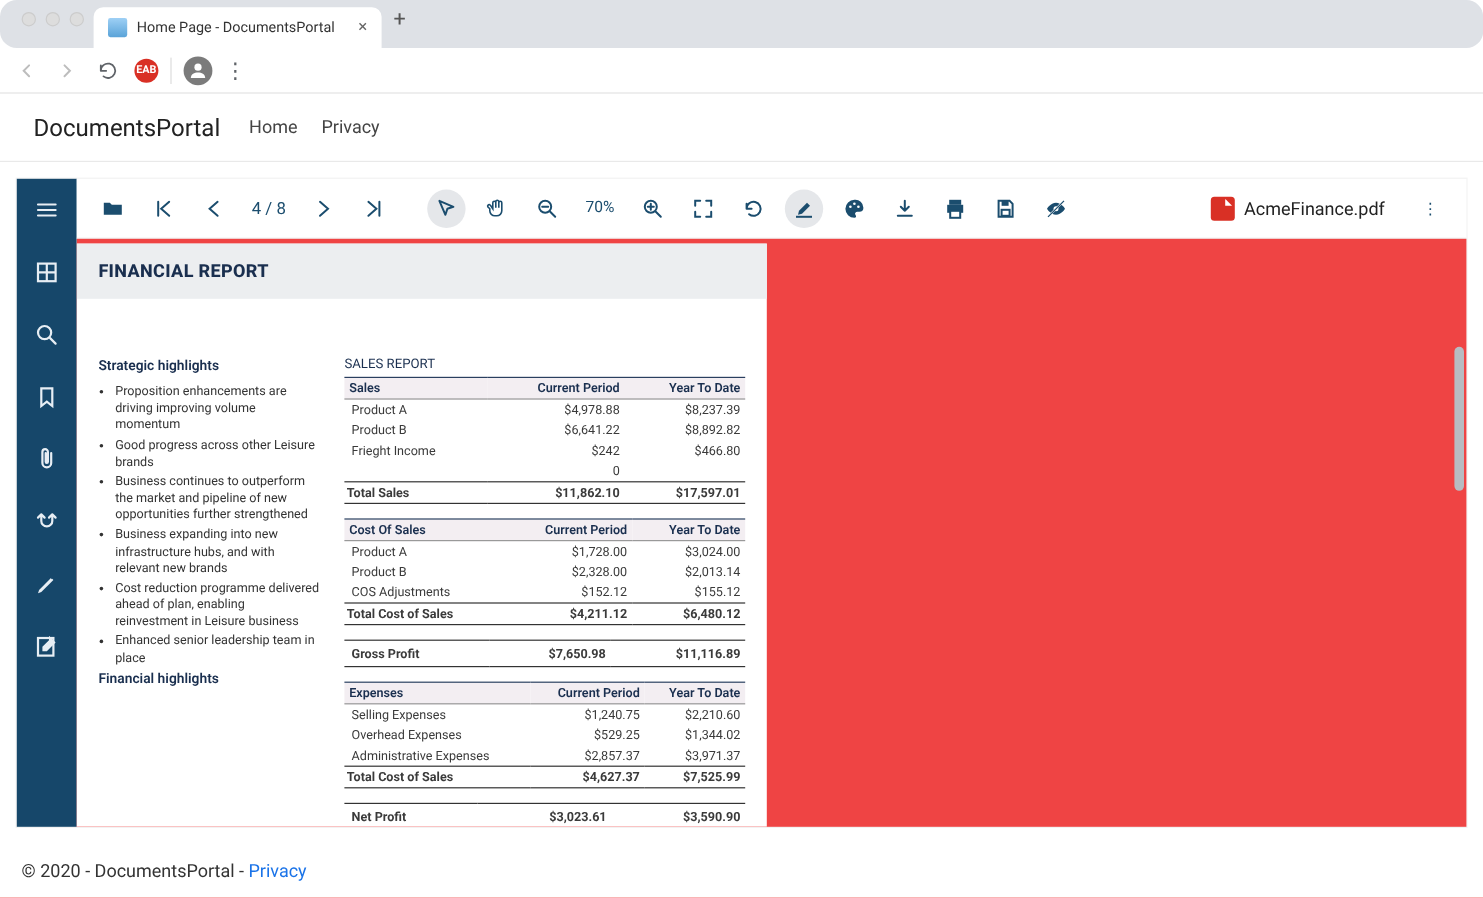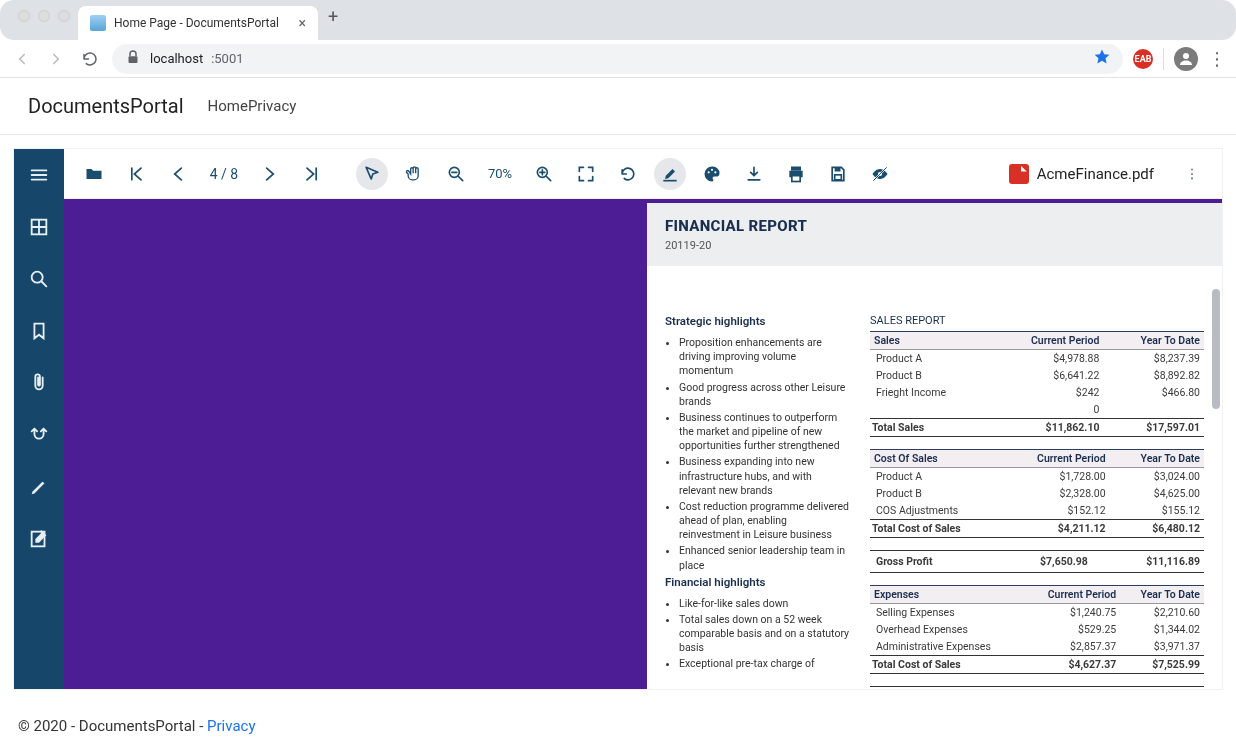--- a/index.html
+++ b/index.html
@@ -43,21 +43,21 @@
 .toolbar { height: 50px; background: #fff; border-bottom: 1px solid #eee; display: flex; align-items: center; padding: 0 14px; gap: 10px; color: #1b4d6e; }
 .tb-btn { width: 32px; height: 32px; display: flex; align-items: center; justify-content: center; border-radius: 50%; cursor: pointer; }
 .tb-btn.active { background: #e5e7ea; }
 .tb-sep { flex: 0 0 8px; }
 .page-indicator { font-size: 14px; color: #1b4d6e; min-width: 40px; text-align: center; }
 .zoom-label { font-size: 13px; color: #1b4d6e; min-width: 36px; text-align: center; }
 .file-chip { margin-left: auto; display: flex; align-items: center; gap: 8px; font-size: 15px; color: #222; }
 .pdf-icon { width: 20px; height: 20px; background: #d93025; border-radius: 3px; position: relative; }
 .pdf-icon::after { content: ""; position: absolute; right: 2px; top: 2px; width: 6px; height: 6px; background: #fff; clip-path: polygon(0 0, 100% 100%, 0 100%); }
 
-.canvas { flex: 1; overflow: hidden; background: #4c1d95; display: flex; justify-content: flex-end; position: relative; }
+.canvas { flex: 1; overflow: hidden; background: #ef4444; display: flex; justify-content: flex-start; position: relative; }
 .vscroll { position: absolute; right: 2px; top: 90px; width: 8px; height: 120px; background: #b8bcc2; border-radius: 4px; }
 .page { width: 575px; background: #fff; margin-top: 4px; padding: 0 0 20px 0; font-size: 11px; color: #3a3a3a; }
 .page-header { background: #eceef0; padding: 14px 18px; }
 .page-title { font-size: 15px; color: #1a2f4f; font-weight: 800; letter-spacing: .3px; }
 .page-sub { font-size: 11px; color: #555; margin-top: 4px; }
 .page-body { display: flex; gap: 20px; padding: 48px 18px 0 18px; }
 
 .leftcol { flex: 0 0 185px; color: #1a2f4f; }
 .section-h { font-size: 11.5px; font-weight: 600; color: #1a2f4f; margin-bottom: 8px; }
 .bullets { list-style: disc; padding-left: 14px; color: #333; }
@@ -107,45 +107,34 @@
   <div class="nav-btn disabled">
       <svg viewBox="0 0 24 24">
         <path d="M9 6l6 6-6 6" stroke="currentColor" stroke-width="2.2" fill="none" stroke-linecap="round"></path>
       </svg>
     </div>
   <div class="nav-btn">
       <svg viewBox="0 0 24 24">
         <path d="M4 12a8 8 0 1 1 3 6.2M4 12V6m0 6h6" stroke="currentColor" stroke-width="2" fill="none" stroke-linecap="round"></path>
       </svg>
     </div>
-  <div class="omnibox">
-    <span class="lock-icon"><svg viewBox="0 0 24 24" width="14" height="14">
-          <rect x="6" y="11" width="12" height="9" rx="1.5" fill="currentColor"></rect>
-          <path d="M8 11V8a4 4 0 0 1 8 0v3" stroke="currentColor" stroke-width="2" fill="none"></path>
-        </svg></span>
-    <span class="addr-host">localhost</span>
-      <span class="addr-port">:5001</span>
-    <span class="star-icon"><svg viewBox="0 0 24 24">
-          <path d="M12 2l2.9 6.3 6.9.7-5.1 4.7 1.4 6.8L12 17l-6.1 3.5 1.4-6.8L2.2 9l6.9-.7z" fill="#1a73e8"></path>
-        </svg></span>
-  </div>
   <span class="ext-badge">EAB</span>
   <span style="border-left:1px solid #ddd;height:22px"></span>
   <span class="avatar">
       <svg viewBox="0 0 24 24" width="18" height="18">
         <circle cx="12" cy="8" r="4" fill="#fff"></circle>
         <path d="M4 20c0-4 4-6 8-6s8 2 8 6" fill="#fff"></path>
       </svg>
     </span>
   <span class="kebab">⋮</span>
 </div>
 
 <div class="app-header">
   <span class="app-brand">DocumentsPortal</span>
-  <nav class="app-nav" style="display:flex;">
+  <nav class="app-nav" style="display:flex;gap:20px">
     <a href="#">Home</a>
     <a href="#">Privacy</a>
   </nav>
 </div>
 
 <div class="viewer-wrap">
 <div class="viewer">
 
   <div class="sidebar">
     <div class="sb-item">
@@ -302,39 +291,33 @@
         <span>AcmeFinance.pdf</span>
       </div>
       <div class="tb-btn" style="margin-left:12px">⋮</div>
     </div>
 
     <div class="canvas">
       <div class="vscroll"></div>
       <div class="page">
         <div class="page-header">
           <div class="page-title">FINANCIAL REPORT</div>
-          <div class="page-sub">20119-20</div>
         </div>
         <div class="page-body">
           <div class="leftcol">
             <div class="section-h">Strategic highlights</div>
             <ul class="bullets" id="strategic-list">
                   <li>Proposition enhancements are driving improving volume momentum</li>
                   <li>Good progress across other Leisure brands</li>
                   <li>Business continues to outperform the market and pipeline of new opportunities further strengthened</li>
                   <li>Business expanding into new infrastructure hubs, and with relevant new brands</li>
                   <li>Cost reduction programme delivered ahead of plan, enabling reinvestment in Leisure business</li>
                   <li>Enhanced senior leadership team in place</li>
                 </ul>
             <div class="section-h" style="">Financial highlights</div>
-            <ul class="bullets" id="financial-list">
-                  <li>Like-for-like sales down</li>
-                  <li>Total sales down on a 52 week comparable basis and on a statutory basis</li>
-                  <li>Exceptional pre-tax charge of</li>
-                </ul>
           </div>
           <div class="rightcol">
             <div class="sales-title">SALES REPORT</div>
             <table class="fin" id="tbl-sales">
                   <thead>
                     <tr>
                       <th>Sales</th>
                       <th>Current Period</th>
                       <th>Year To Date</th>
                     </tr>
@@ -377,21 +360,21 @@
                   </thead>
                   <tbody>
                     <tr>
                       <td>Product A</td>
                       <td>$1,728.00</td>
                       <td>$3,024.00</td>
                     </tr>
                     <tr>
                       <td>Product B</td>
                       <td>$2,328.00</td>
-                      <td>$4,625.00</td>
+                      <td>$2,013.14</td>
                     </tr>
                     <tr>
                       <td>COS Adjustments</td>
                       <td>$152.12</td>
                       <td>$155.12</td>
                     </tr>
                     <tr class="total">
                       <td>Total Cost of Sales</td>
                       <td>$4,211.12</td>
                       <td>$6,480.12</td>

